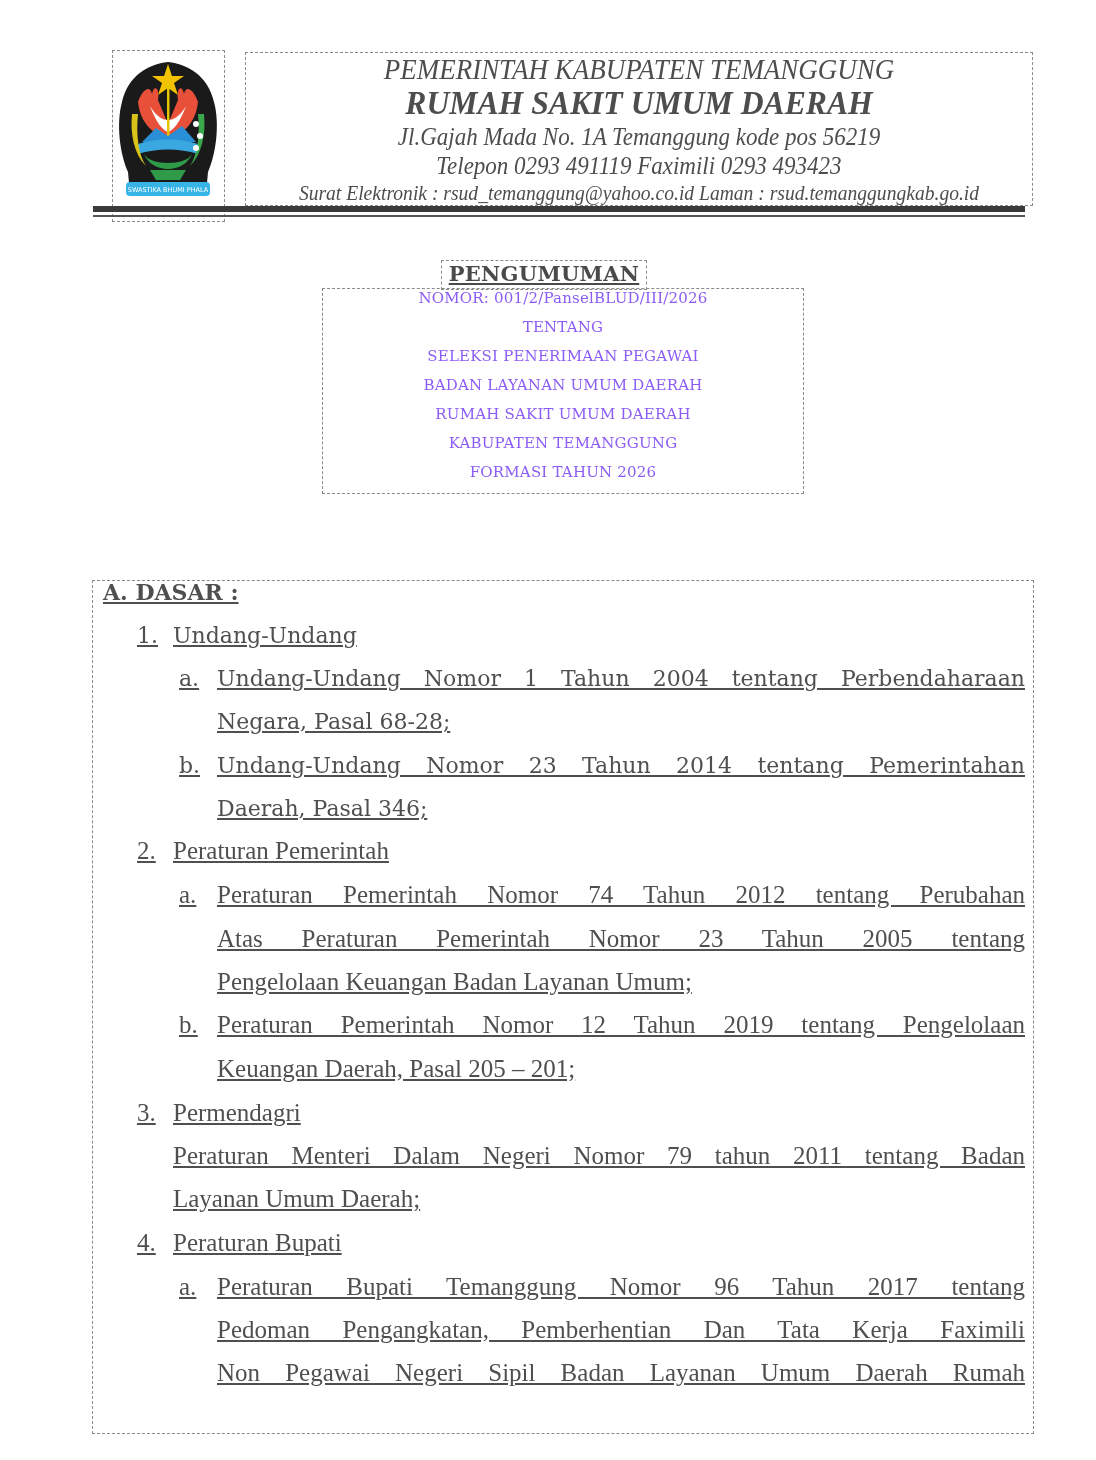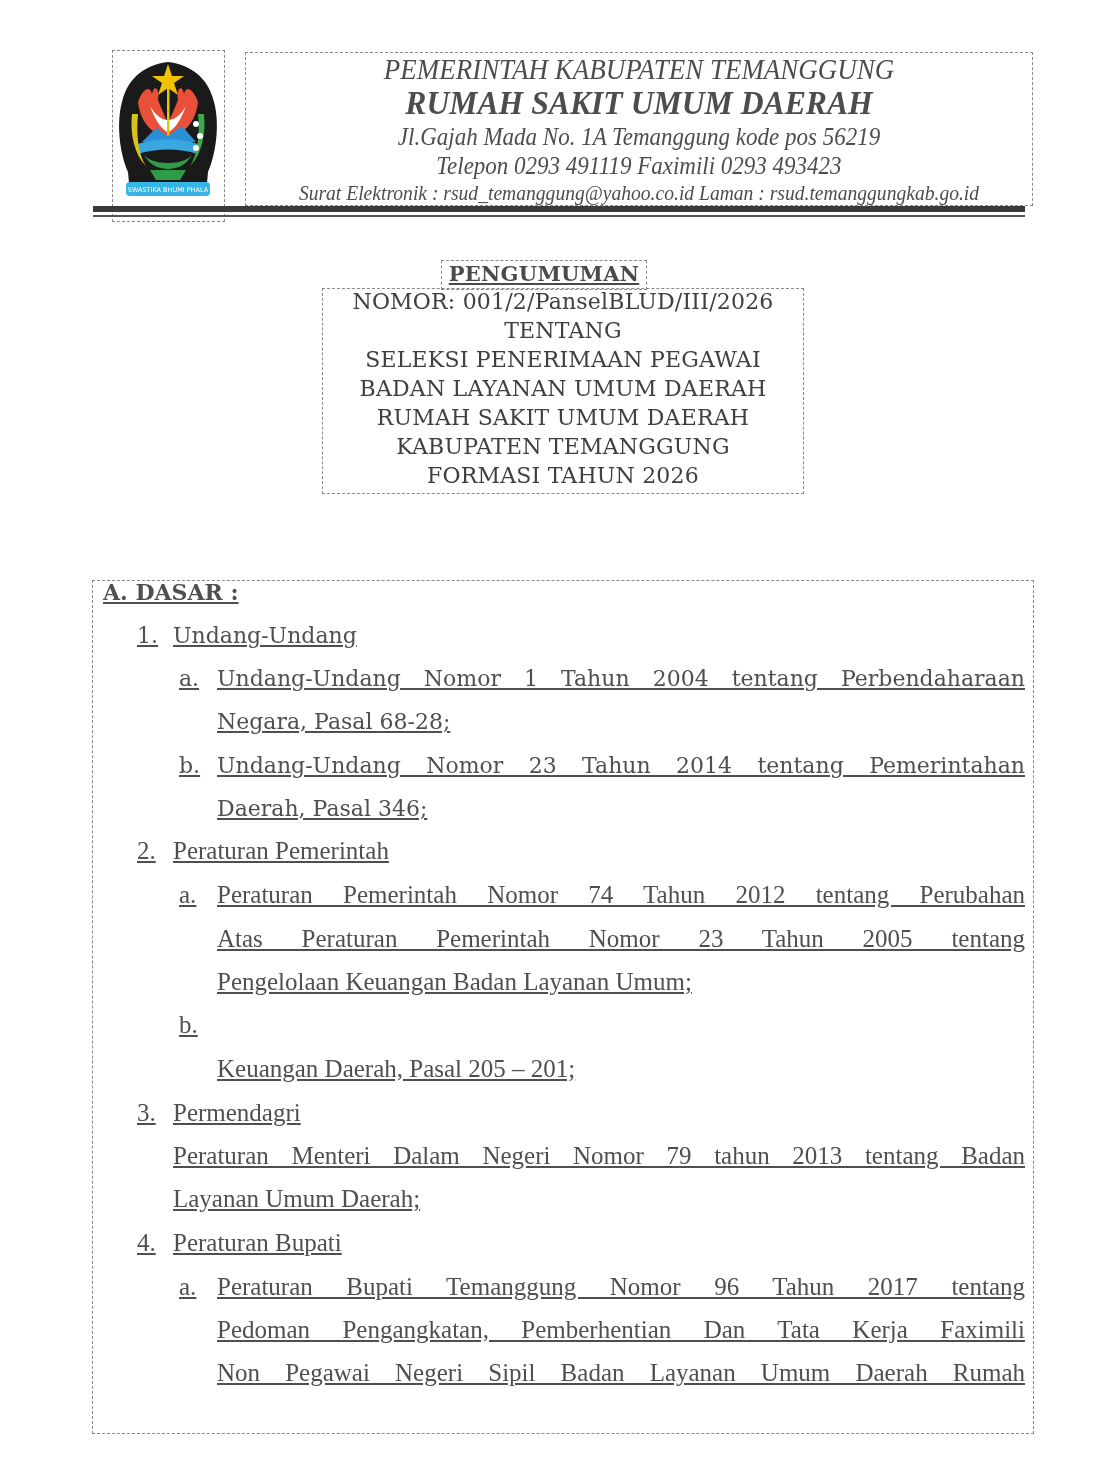--- a/index.html
+++ b/index.html
@@ -16,21 +16,21 @@
   .h3 { top: 70px; font-size: 25px; transform: scaleX(0.92); }
   .h4 { top: 99px; font-size: 25px; transform: scaleX(0.92); }
   .h5 { top: 127px; font-size: 22px; transform: scaleX(0.89); }
   .rule-thick { position: absolute; left: 93px; top: 206px; width: 932px; height: 6px; background: #3a3a3a; }
   .rule-thin { position: absolute; left: 93px; top: 215px; width: 932px; height: 2px; background: #555; }
 
   
   .title-box { left: 441px; top: 260px; width: 206px; height: 30px; }
   .title-text { position: absolute; left: 0; right: 0; top: 0px; text-align: center; font-family: "DejaVu Serif", serif; font-weight: bold; font-size: 21px; text-decoration: underline; color: #4a4a4a; letter-spacing: 0.3px; }
   .subj-box { left: 322px; top: 288px; width: 482px; height: 206px; }
-  .subj-line { position: absolute; left: 0; right: 0; text-align: center; font-family: "DejaVu Serif", serif; font-size: 22px; color: #404040; white-space: nowrap; letter-spacing: 0.2px; }
+  .subj-line { position: absolute; left: 0; right: 0; text-align: center; font-family: "DejaVu Serif", serif; font-size: 15px; color: #8b5cf6; white-space: nowrap; letter-spacing: 0.2px; }
 
   
   .body-box { left: 92px; top: 580px; width: 942px; height: 854px; }
   .txt { position: absolute; font-family: "DejaVu Serif", serif; font-size: 22px; color: #4f4f4f; white-space: nowrap; text-decoration: underline; }
   .sec-title { left: 10px; top: -2px; font-weight: bold; font-size: 22px; }
   .justify { text-align: justify; text-align-last: justify; white-space: normal; }
   .narrow { font-family: "Liberation Serif", serif; font-size: 25px; letter-spacing: 0; }
 </style>
 </head>
 <body>
@@ -91,25 +91,26 @@
   <div class="txt justify" style="left:124px; top:172px; width:808px">Undang-Undang Nomor 23 Tahun 2014 tentang Pemerintahan</div>
   <div class="txt" style="left:124px; top:215px">Daerah, Pasal 346;</div>
 
   <div class="txt narrow" style="left:44px; top:256px">2.</div>
   <div class="txt narrow" style="left:80px; top:256px">Peraturan Pemerintah</div>
   <div class="txt narrow" style="left:86px; top:300px">a.</div>
   <div class="txt narrow justify" style="left:124px; top:300px; width:808px">Peraturan Pemerintah Nomor 74 Tahun 2012 tentang Perubahan</div>
   <div class="txt narrow justify" style="left:124px; top:344px; width:808px">Atas Peraturan Pemerintah Nomor 23 Tahun 2005 tentang</div>
   <div class="txt narrow" style="left:124px; top:387px">Pengelolaan Keuangan Badan Layanan Umum;</div>
   <div class="txt narrow" style="left:86px; top:430px">b.</div>
+  <div class="txt narrow justify" style="left:124px; top:430px; width:808px">Peraturan Pemerintah Nomor 12 Tahun 2019 tentang Pengelolaan</div>
   <div class="txt narrow" style="left:124px; top:474px">Keuangan Daerah, Pasal 205 – 201;</div>
 
   <div class="txt narrow" style="left:44px; top:518px">3.</div>
   <div class="txt narrow" style="left:80px; top:518px">Permendagri</div>
-  <div class="txt narrow justify" style="left:80px; top:561px; width:852px">Peraturan Menteri Dalam Negeri Nomor 79 tahun 2013 tentang Badan</div>
+  <div class="txt narrow justify" style="left:80px; top:561px; width:852px">Peraturan Menteri Dalam Negeri Nomor 79 tahun 2011 tentang Badan</div>
   <div class="txt narrow" style="left:80px; top:604px">Layanan Umum Daerah;</div>
 
   <div class="txt narrow" style="left:44px; top:648px">4.</div>
   <div class="txt narrow" style="left:80px; top:648px">Peraturan Bupati</div>
   <div class="txt narrow" style="left:86px; top:692px">a.</div>
   <div class="txt narrow justify" style="left:124px; top:692px; width:808px">Peraturan Bupati Temanggung Nomor 96 Tahun 2017 tentang</div>
   <div class="txt narrow justify" style="left:124px; top:735px; width:808px">Pedoman Pengangkatan, Pemberhentian Dan Tata Kerja Faximili</div>
   <div class="txt narrow justify" style="left:124px; top:778px; width:808px">Non Pegawai Negeri Sipil Badan Layanan Umum Daerah Rumah</div>
 </div>
 

